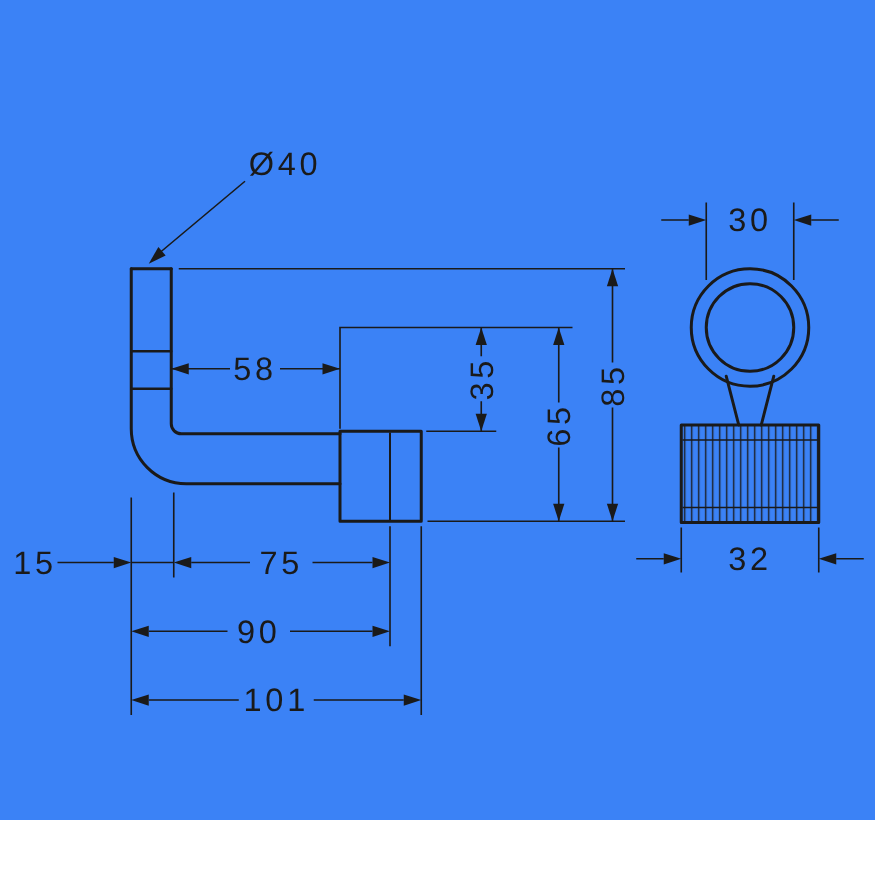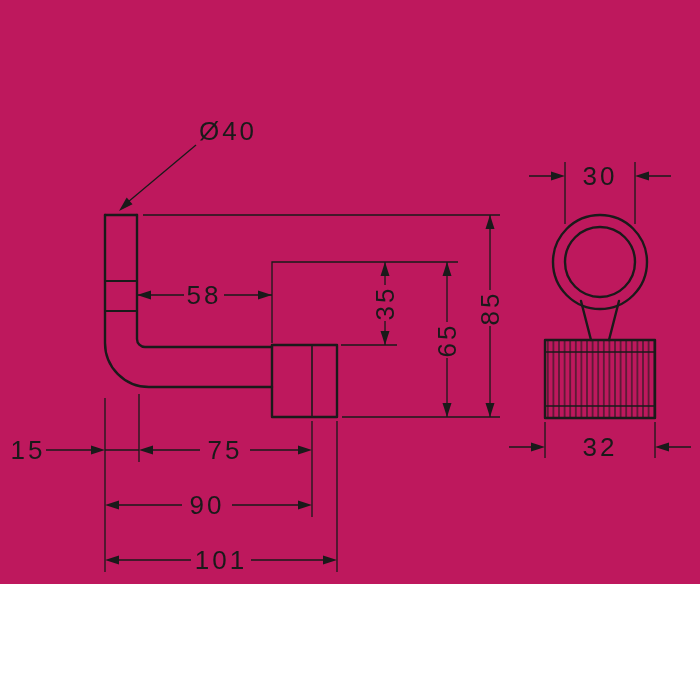--- a/index.html
+++ b/index.html
@@ -1,17 +1,17 @@
 <!DOCTYPE html>
 <html><head>
 <meta charset="utf-8">
 <style>
   html, body { margin: 0; padding: 0; background: #ffffff; }
   .stage {
-    width: 700px; height: 584px; background: #be185d;
+    width: 700px; height: 656px; background: #3b82f6;
     position: relative; overflow: hidden;
     font-family: "Liberation Sans", sans-serif;
   }
   svg { display: block; }
   .outline { fill: none; stroke: #1a1a1a; stroke-width: 2.4; stroke-linecap: round; stroke-linejoin: round; }
   .outline-med { fill: none; stroke: #1a1a1a; stroke-width: 1.9; stroke-linecap: round; }
   .line-med { fill: none; stroke: #1a1a1a; stroke-width: 1.6; }
   .dim { fill: none; stroke: #1a1a1a; stroke-width: 1.3; }
   .arrow { fill: #1a1a1a; stroke: none; }
   .dim-text {

